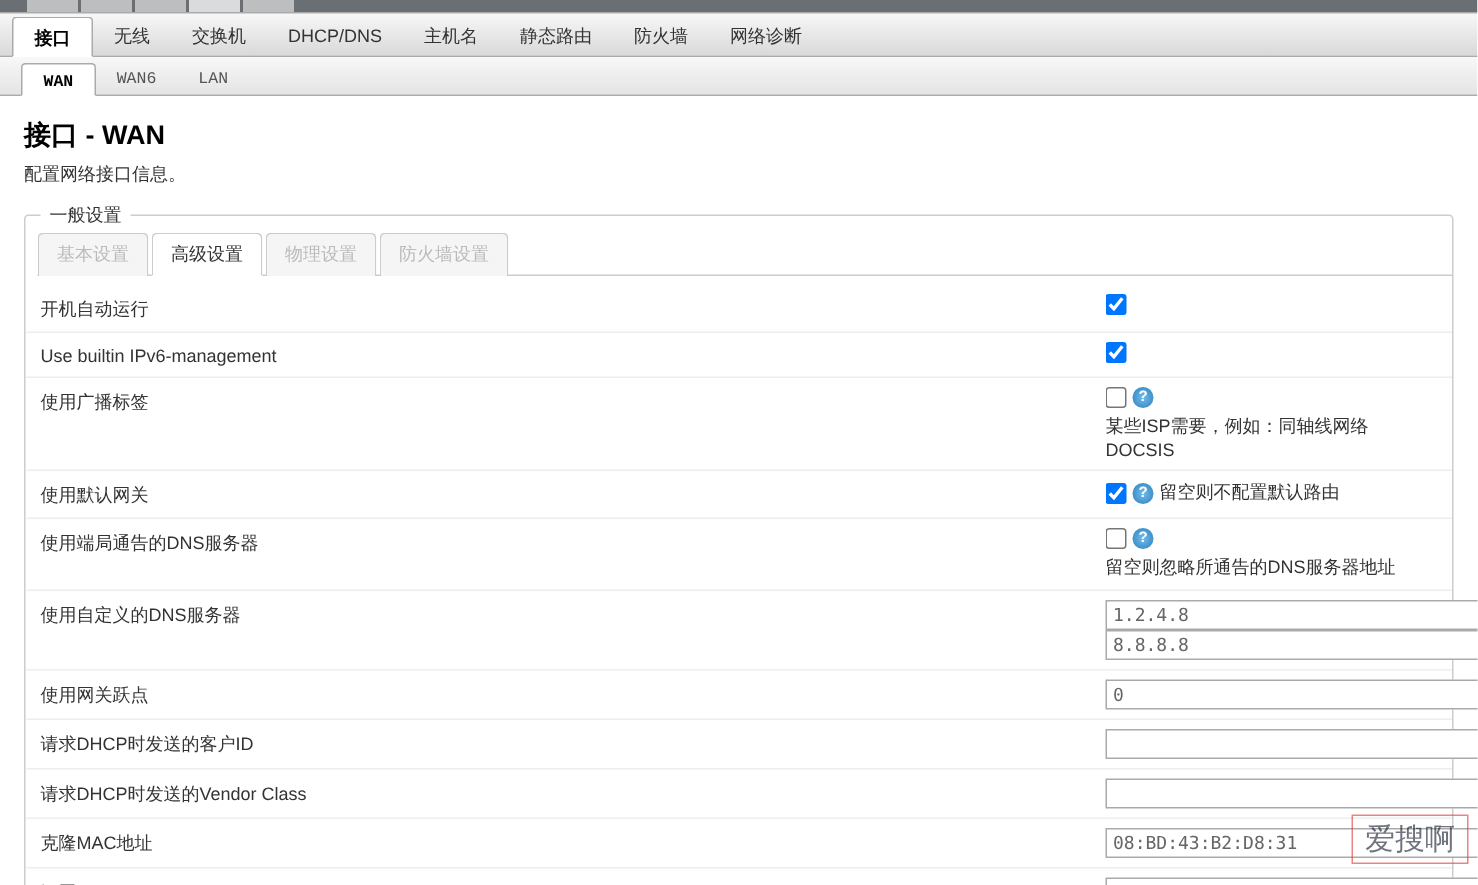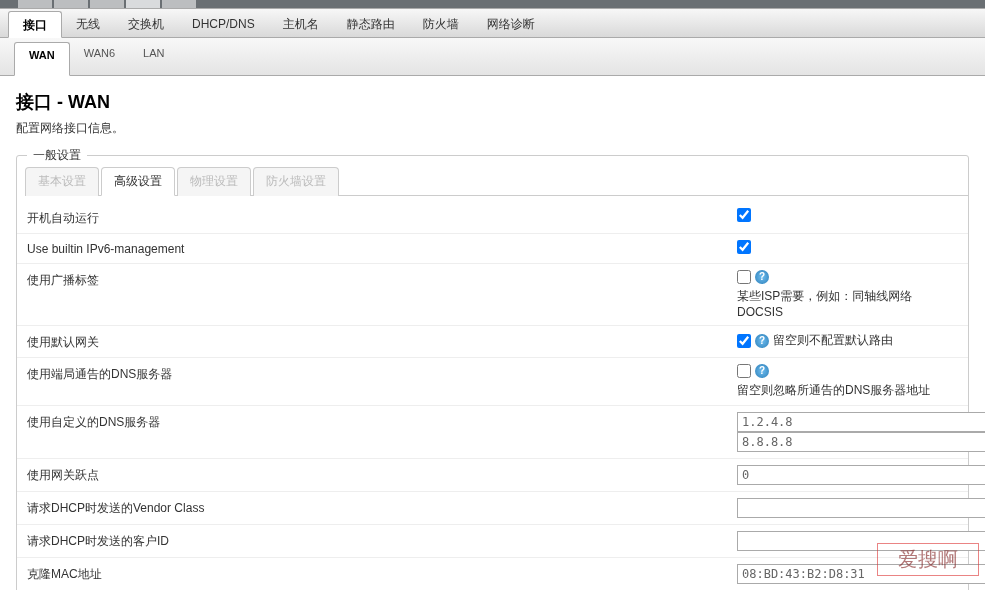--- a/index.html
+++ b/index.html
@@ -49,26 +49,27 @@
     border-bottom: 1px solid #fff;
     margin-top: 2px;
     margin-bottom: -1px;
     line-height: 26px;
     font-weight: bold;
     color: #000;
     border-radius: 3px 3px 0 0;
   }
   
   .subbar {
-    height: 38px;
+    height: 26px;
     background: linear-gradient(#f8f8f8, #e4e4e4);
     border-bottom: 1px solid #aaa;
     display: flex;
     align-items: stretch;
     padding-left: 14px;
+    font-family: Liberation Mono, monospace;
   }
   .subbar .sub-item {
     padding: 0 14px;
     line-height: 30px;
     color: #555;
     cursor: pointer;
     font-size: 11px;
   }
   .subbar .sub-item.active {
     background: #fff;
@@ -183,24 +184,24 @@
     line-height: 14px;
     font-weight: bold;
   }
   .help-text { font-size: 12px; color: #333; }
   
   .watermark {
     position: absolute;
     right: 6px;
     bottom: 14px;
     border: 1px solid #d33;
-    color: #7f1d1d;
+    color: #0f172a;
     font-size: 20px;
     font-family: Liberation Mono, monospace;
-    padding: 2px 20px;
+    padding: 2px 8px;
     opacity: 0.6;
     pointer-events: none;
   }
 </style>
 </head>
 <body>
 
 <div class="top-strip">
   <div class="stub"></div>
     <div class="stub"></div>
@@ -290,28 +291,28 @@
     </div>
 
     <div class="row">
       <div class="label">使用网关跃点</div>
       <div class="ctrl">
           <input type="text" value="0" style="">
         </div>
     </div>
 
     <div class="row">
+      <div class="label">请求DHCP时发送的客户ID</div>
+      <div class="ctrl">
+          <input type="text" value="" style="">
+        </div>
+    </div>
+
+    <div class="row">
       <div class="label">请求DHCP时发送的Vendor Class</div>
-      <div class="ctrl">
-          <input type="text" value="" style="">
-        </div>
-    </div>
-
-    <div class="row">
-      <div class="label">请求DHCP时发送的客户ID</div>
       <div class="ctrl">
           <input type="text" value="" style="">
         </div>
     </div>
 
     <div class="row">
       <div class="label">克隆MAC地址</div>
       <div class="ctrl">
           <input type="text" value="08:BD:43:B2:D8:31" style="">
         </div>

